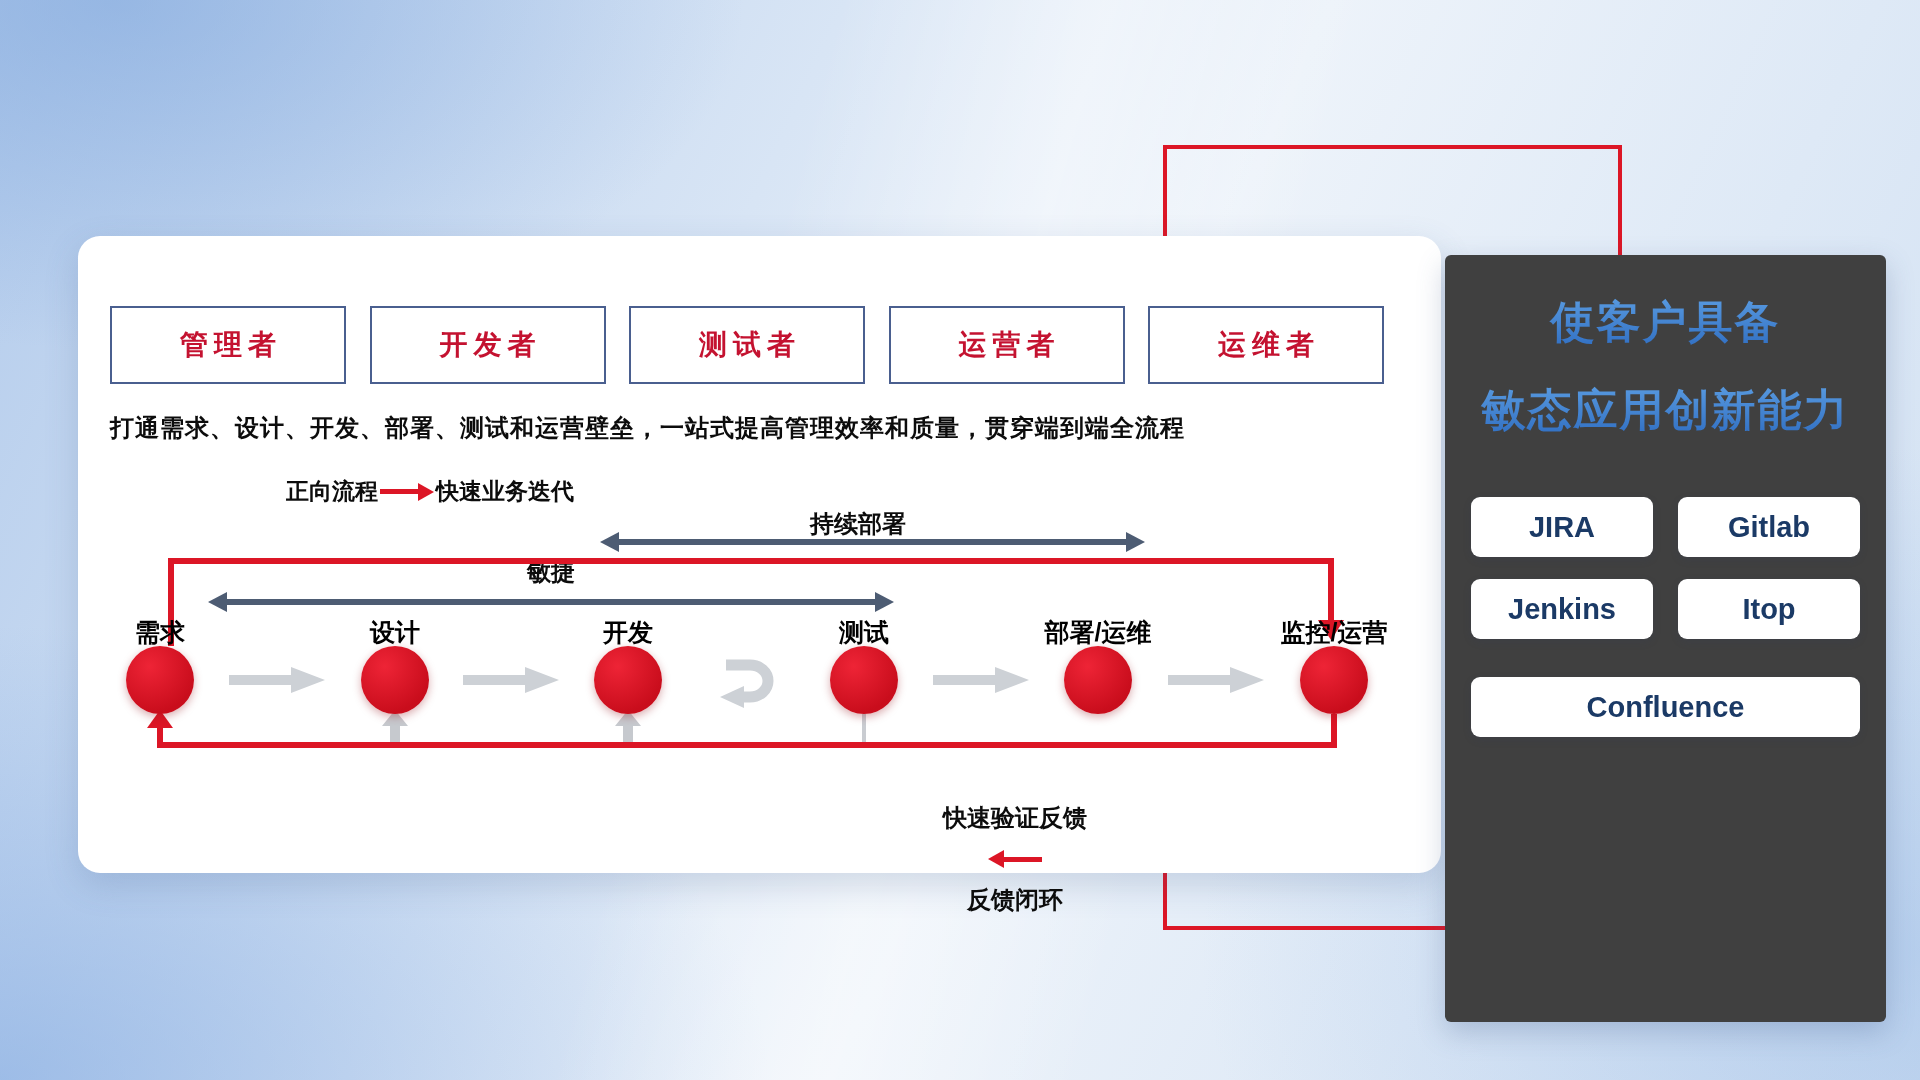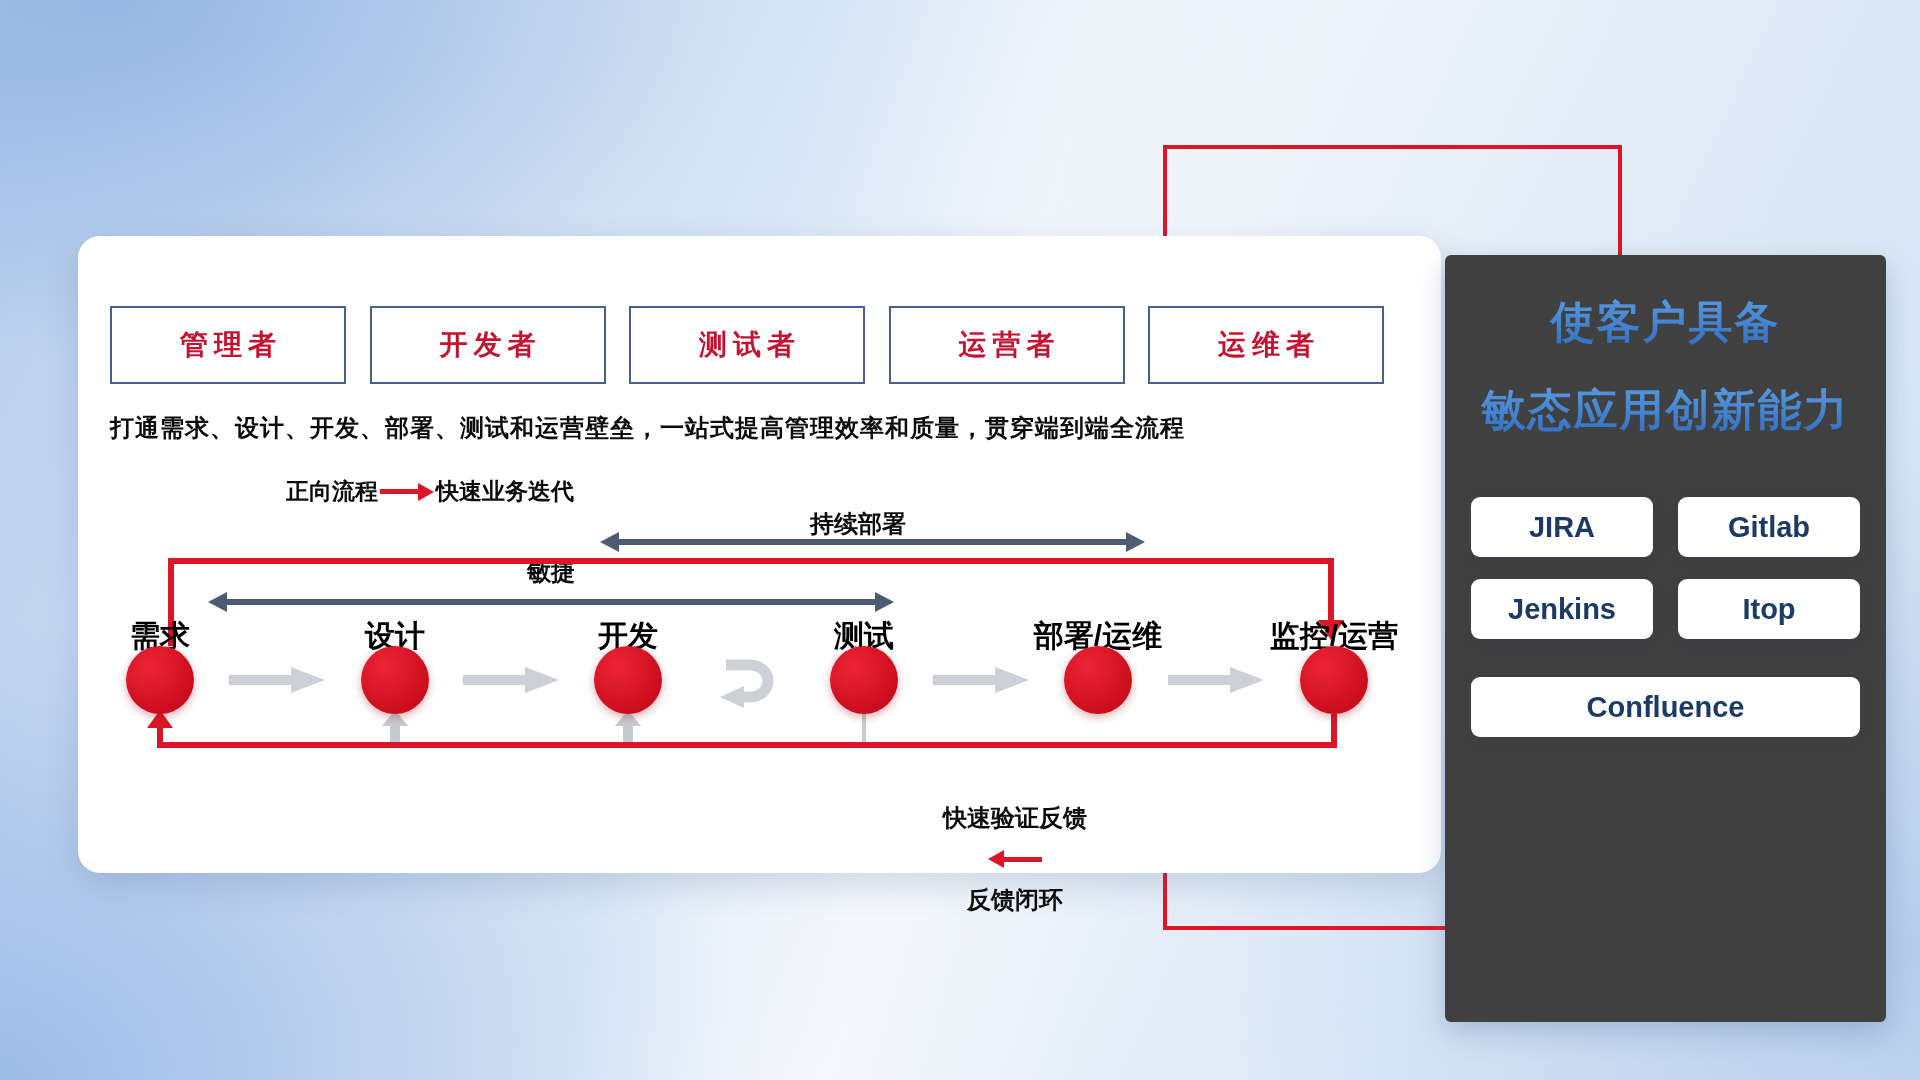--- a/index.html
+++ b/index.html
@@ -77,21 +77,21 @@
   .gbar { position:absolute; width:10px; height:16px; top:490px; background:#c6c9ce; }
   .gtri { position:absolute; top:474px; width:0; height:0;
     border-left:13px solid transparent; border-right:13px solid transparent; border-bottom:16px solid #c6c9ce; }
   .gline-test { position:absolute; left:784px; top:478px; width:4px; height:28px; background:#c9ccd1; }
 
   
   .flow-node { position:absolute; top:410px; width:68px; height:68px; border-radius:50%;
     background:radial-gradient(circle at 35% 30%, #ee2436, #c90d1c 72%);
     box-shadow:0 3px 8px rgba(150,20,30,.35); }
   .node-label { position:absolute; top:380px; width:180px; text-align:center;
-    font-size:30px; font-weight:700; color:#000; }
+    font-size:25px; font-weight:700; color:#000; }
 
   .block-arrow { position:absolute; top:431px; }
   .loop-icon { position:absolute; left:632px; top:416px; }
 
   .legend-feedback { position:absolute; left:865px; top:566px; display:flex;
     align-items:center; gap:16px; font-size:24px; font-weight:700; color:#0c0c0c;flex-direction:column; }
 
   
   .side-panel { position:absolute; left:1445px; top:255px; width:441px; height:767px;
     background:#404040; border-radius:6px; z-index:3;

